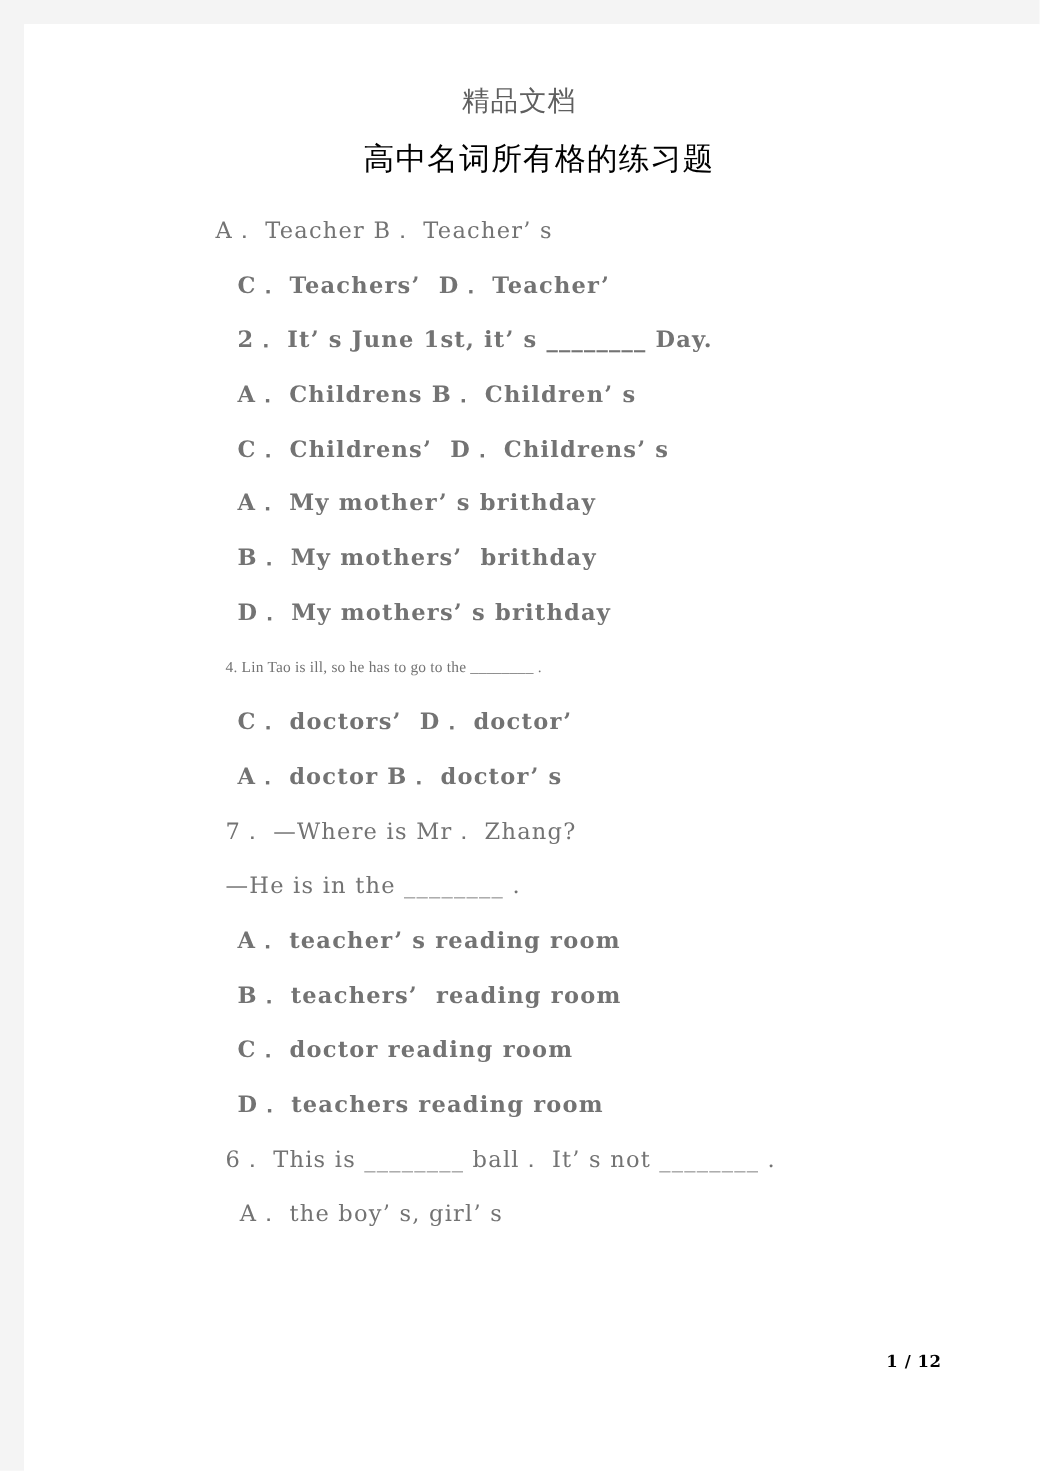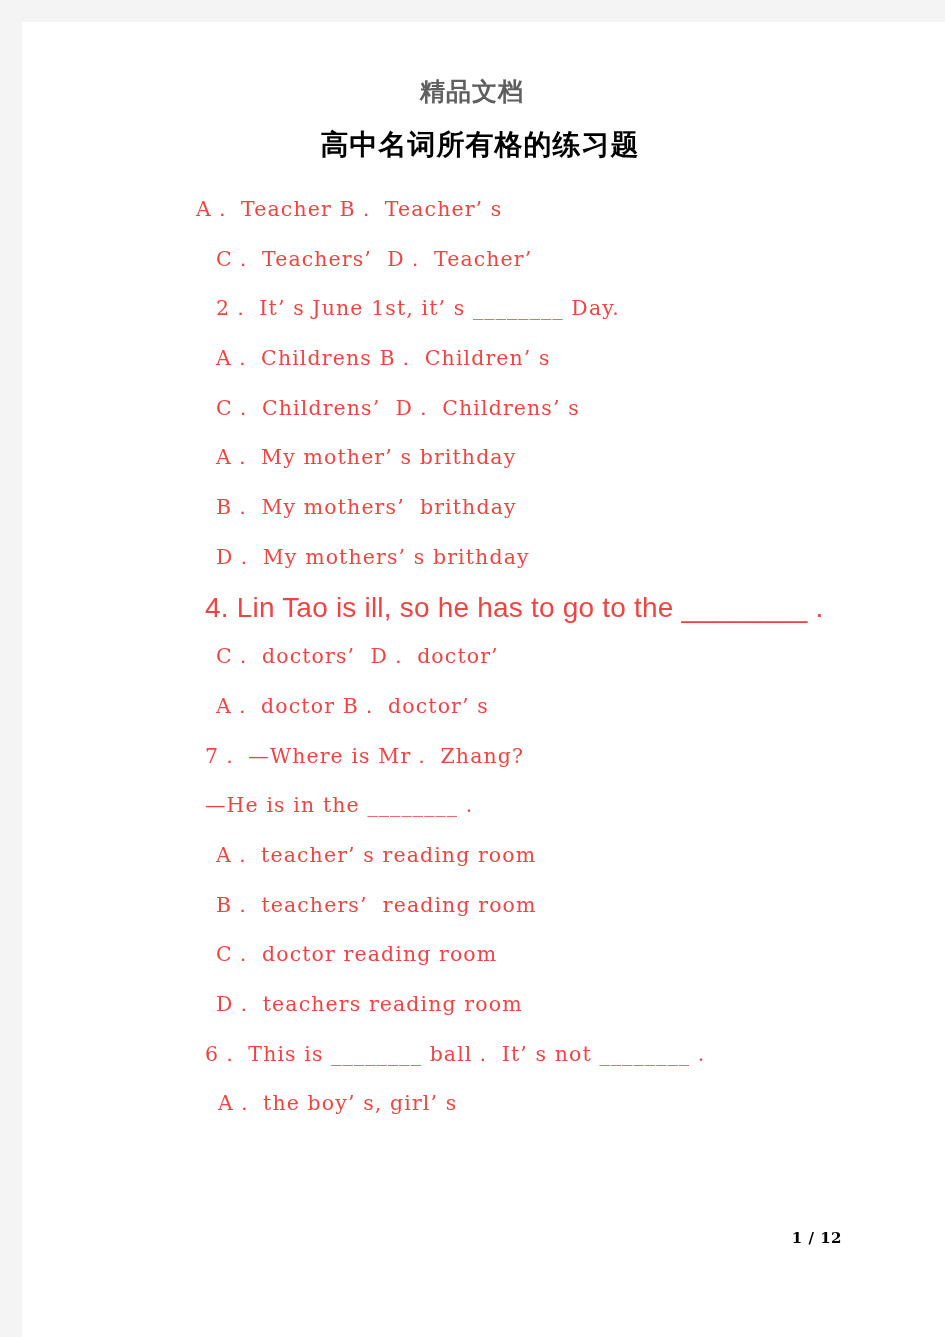--- a/index.html
+++ b/index.html
@@ -38,75 +38,75 @@
   }
 
   
   .doc-header {
     position: absolute;
     left: 0; top: 53px;
     width: 900px;
     text-align: center;
     font-family: "DejaVu Sans", sans-serif;
     font-size: 25px;
-    font-weight: 700;
+    font-weight: 400;
     color: #5f5f5f;
     letter-spacing: 1px;
   }
   .doc-title {
     position: absolute;
-    left: 8px; top: 104px;
+    left: 18px; top: 104px;
     width: 900px;
     text-align: center;
     font-family: "DejaVu Sans", sans-serif;
     font-size: 28px;
-    font-weight: 700;
+    font-weight: 400;
     color: #000000;
     letter-spacing: 1px;
   }
 
   
   .body-lines {
     position: absolute;
     left: 0;
     top: 163px;
     width: 923px;
   }
   .line {
     height: 49.7px;
     line-height: 49.7px;
     white-space: pre;
-    color: #ef4444;
+    color: #737373;
     font-family: "DejaVu Serif", "Liberation Serif", serif;
     font-size: 21px;
     letter-spacing: 0.5px;
   }
   
   .line.wide {
     font-family: "DejaVu Serif", serif;
     font-size: 20.5px;
     letter-spacing: 1.1px;
   }
   
   .line.narrow {
-    font-family: Liberation Sans, sans-serif;
-    font-size: 28px;
+    font-family: Liberation Serif, serif;
+    font-size: 14px;
     letter-spacing: 0.2px;
   }
 
   
   .ind-a { padding-left: 174px; }  
   .ind-b { padding-left: 183px; }  
-  .ind-c { padding-left: 194px; }  
+  .ind-c { padding-left: 194px; font-weight: bold; }  
   .ind-d { padding-left: 196px; }  
 
   
   .page-footer {
     position: absolute;
-    right: 103px;
+    right: 89px;
     top: 1207px;
     font-family: "DejaVu Serif", serif;
     font-size: 15px;
     font-weight: 700;
     color: #000000;
     letter-spacing: 0.5px;
     white-space: pre;
   }
 </style>
 </head>

